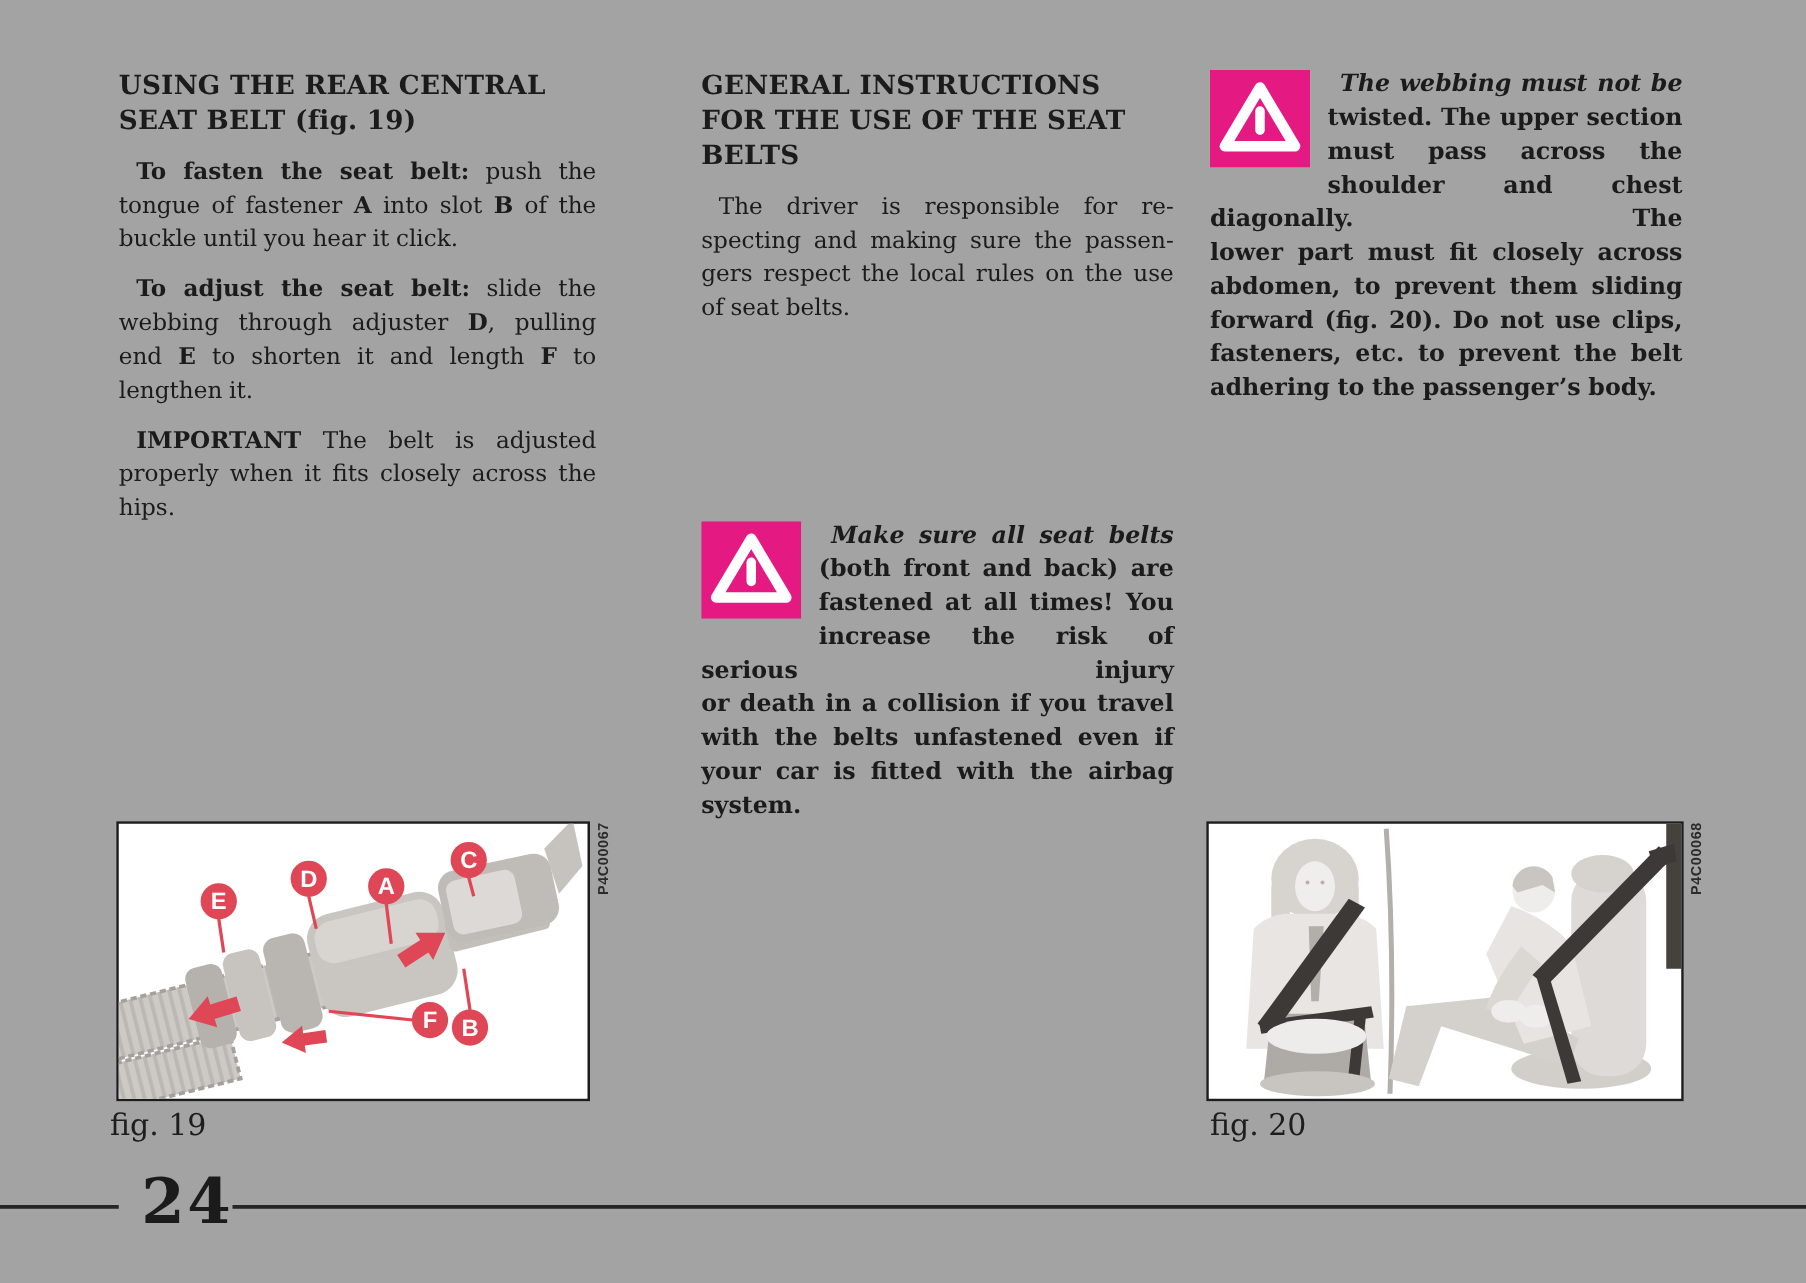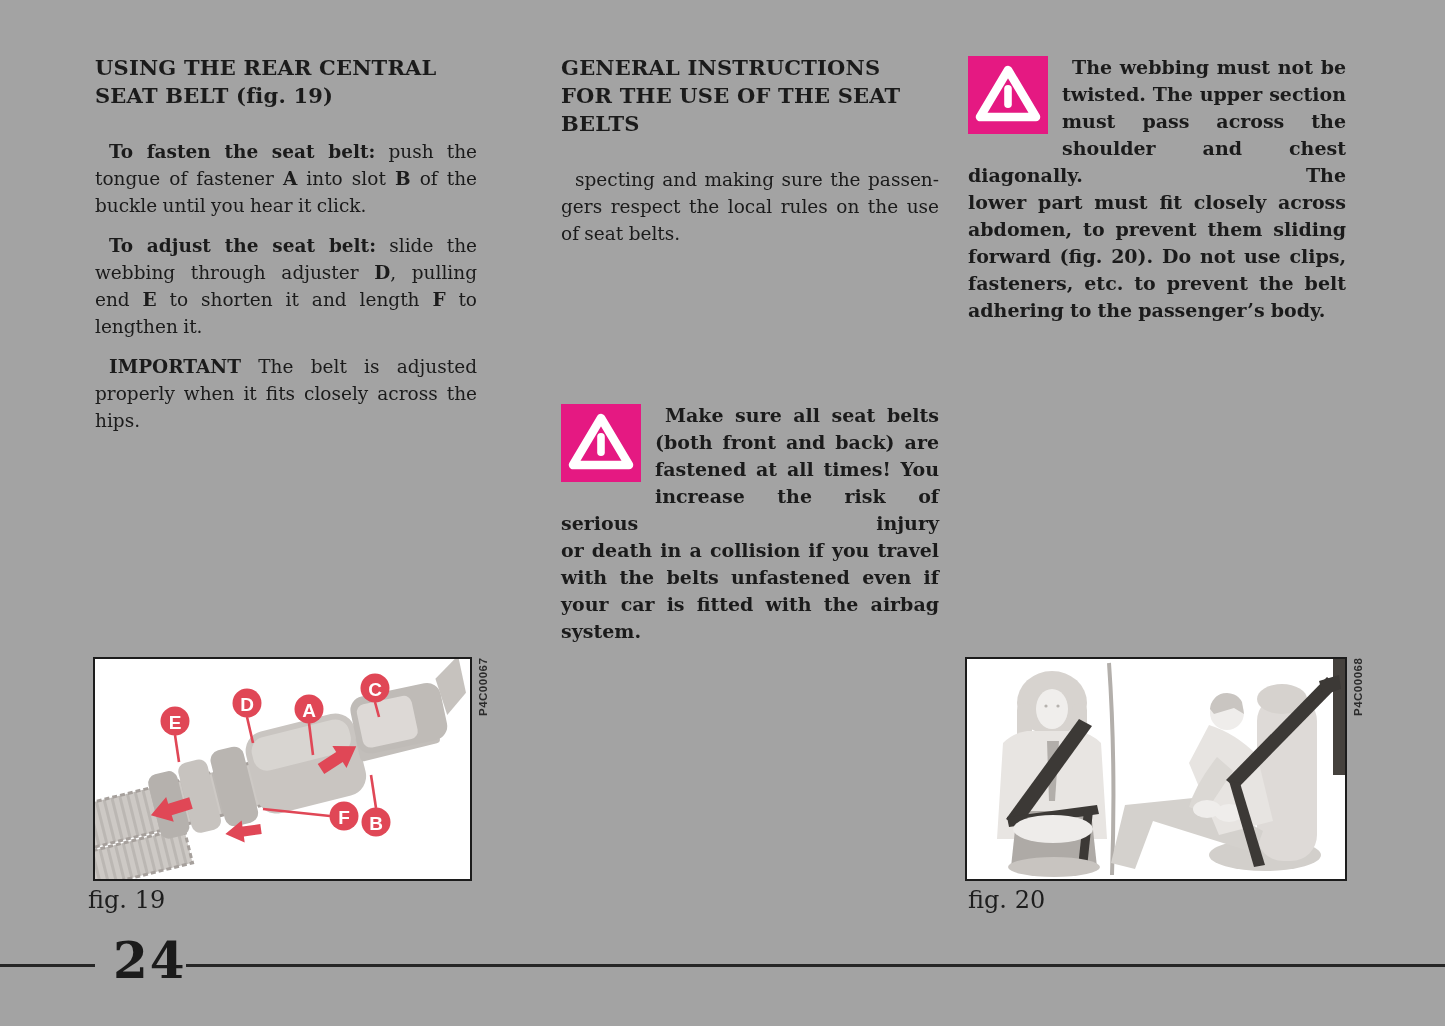--- a/index.html
+++ b/index.html
@@ -4,27 +4,27 @@
 <style>
   html,body{margin:0;padding:0;background:#ffffff;}
   .page{position:relative;width:1445px;height:1026px;background:#a3a3a3;overflow:hidden;
         font-family:"DejaVu Serif",serif;color:var(--ink,#1b1b1b);}
   .col{position:absolute;top:54px;}
   #col-left{left:95px;width:382px;}
   #col-mid{left:561px;width:378px;}
   #col-right{left:968px;width:378px;}
   .heading{font-weight:bold;font-size:21px;line-height:28px;letter-spacing:.2px;}
   .para{font-size:18.5px;line-height:27px;margin-top:13px;word-spacing:-0.5px;}
-  .first-para{margin-top:28px;}
+  .first-para{margin-top:14px;}
   .tline{text-align:justify;text-align-last:justify;}
   .tline:last-child{text-align-last:left;}
   .no-just .tline{text-align:left;text-align-last:left;}
   .para .tline:first-child{text-indent:14px;}
   .warn{font-weight:bold;font-size:19px;line-height:27px;word-spacing:-0.5px;}
-  .warn .tline:first-child{text-indent:10px;}
+  .warn .tline:first-child{text-indent:10px;font-style:italic;}
   .warn-mid{margin-top:155px;}
   .warn-icon{float:left;width:80px;height:78px;margin:2px 14px 8px 0;}
   .warn-icon svg{display:block;width:100%;height:100%;}
   .warn-sq{fill:var(--warning-pink,#e51982);}
   .fig{position:absolute;border:2.5px solid #1c1c1c;background:#ffffff;}
   #fig19{left:93px;top:657px;width:375px;height:220px;}
   #fig20{left:965px;top:657px;width:378px;height:220px;}
   .fig svg{display:block;width:100%;height:100%;}
   .fig-caption{position:absolute;font-size:24px;color:#1d1d1d;}
   #cap19{left:88px;top:886px;}
@@ -72,20 +72,21 @@
       </div>
   </div>
 
   <div class="col" id="col-mid">
     <div class="heading no-just">
         <div class="tline"><span>GENERAL INSTRUCTIONS</span></div>
         <div class="tline"><span>FOR THE USE OF THE SEAT</span></div>
         <div class="tline"><span>BELTS</span></div>
       </div>
     <div class="para first-para">
+        <div class="tline"><span>The driver is responsible for re-</span></div>
         <div class="tline"><span>specting and making sure the passen-</span></div>
         <div class="tline"><span>gers respect the local rules on the use</span></div>
         <div class="tline"><span>of seat belts.</span></div>
       </div>
     <div class="warn warn-mid">
       <span class="warn-icon">
         <svg viewBox="0 0 80 78" xmlns="http://www.w3.org/2000/svg">
           <rect class="warn-sq" width="80" height="78"></rect>
           <path d="M40,14 L12,61 H68 Z" fill="none" stroke="#ffffff" stroke-width="8.5" stroke-linejoin="round"></path>
           <rect x="36.2" y="29" width="7.6" height="23" rx="3.8" fill="#ffffff"></rect>

